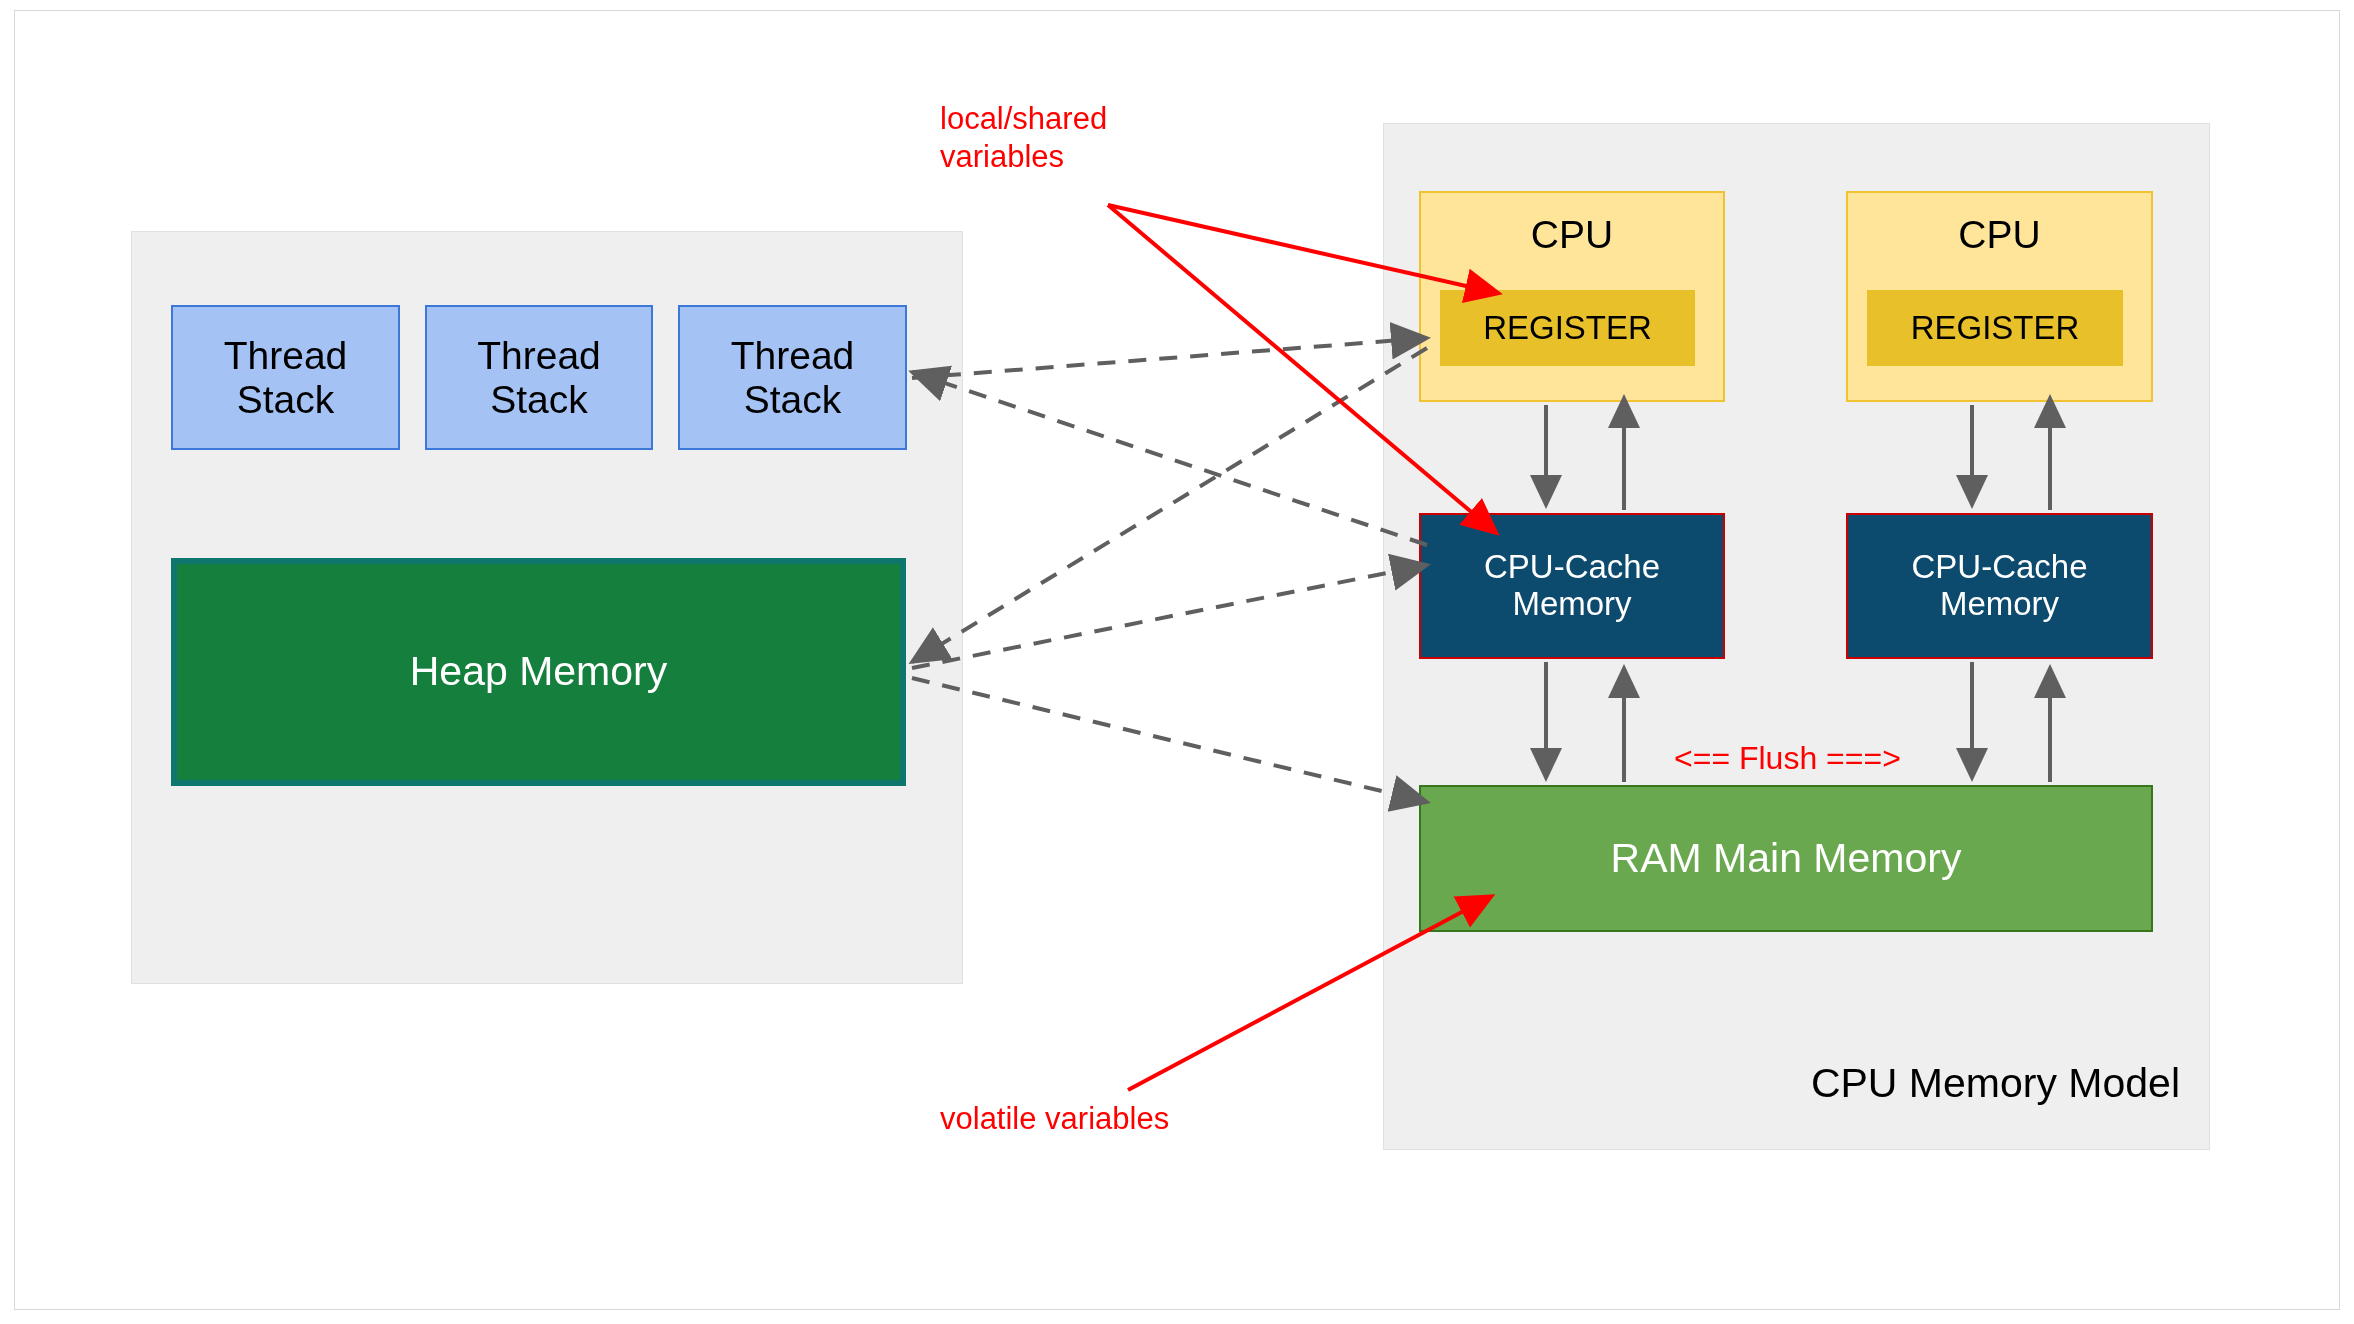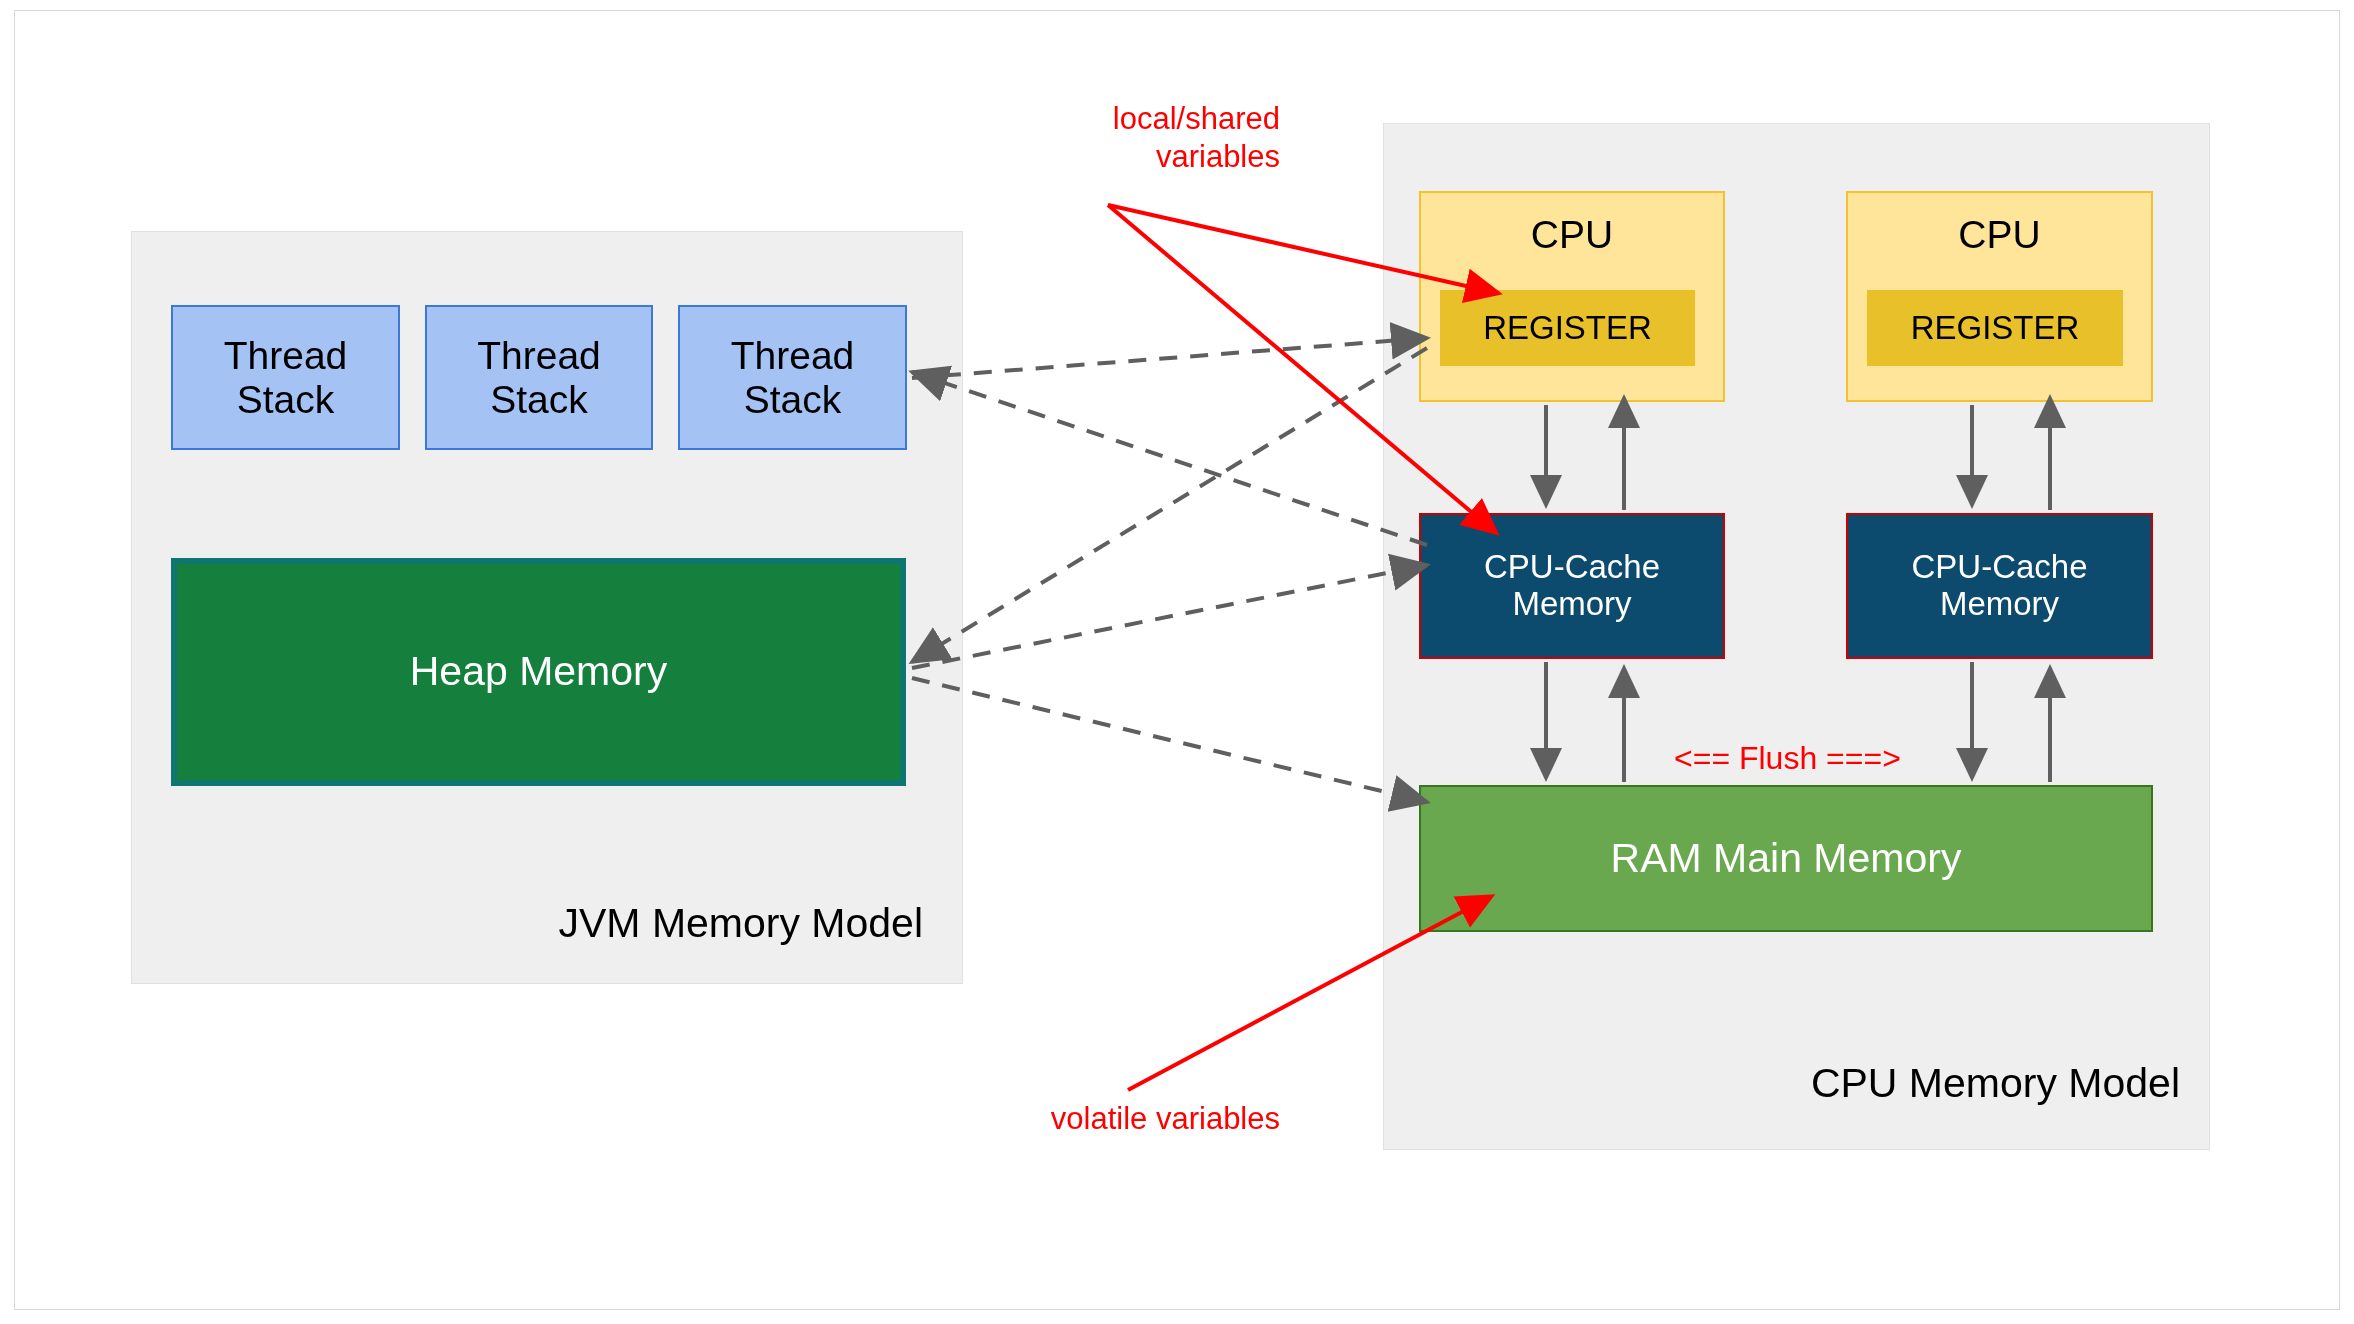--- a/index.html
+++ b/index.html
@@ -85,21 +85,21 @@
     background: #6aa84f;
     border: 2px solid #38761d;
     color: #ffffff;
     font-size: 41px;
   }
   .annotation {
     position: absolute;
     color: #ff0000;
     font-size: 31px;
     white-space: pre-line;
-    text-align: right;
+    text-align: left;
     line-height: 1.22;
   }
   .flush-label {
     position: absolute;
     color: #ff0000;
     font-size: 32px;
     white-space: nowrap;
   }
   svg.overlay {
     position: absolute;
@@ -123,21 +123,20 @@
 Stack</div>
 
   <div class="box thread-stack" style="left:425px; top:305px; width:228px; height:145px;">Thread
 Stack</div>
 
   <div class="box thread-stack" style="left:678px; top:305px; width:229px; height:145px;">Thread
 Stack</div>
 
   <div class="box heap" style="left:171px; top:558px; width:735px; height:228px;">Heap Memory</div>
 
-  <div class="panel-title" style="left:423px; top:900px; width:500px;">JVM Memory Model</div>
 
   <div class="panel" style="left:1383px; top:123px; width:827px; height:1027px;"></div>
 
   <div class="box cpu" style="left:1419px; top:191px; width:306px; height:211px;">CPU</div>
   <div class="box register" style="left:1440px; top:290px; width:255px; height:76px;">REGISTER</div>
 
   <div class="box cpu" style="left:1846px; top:191px; width:307px; height:211px;">CPU</div>
   <div class="box register" style="left:1867px; top:290px; width:256px; height:76px;">REGISTER</div>
 
   <div class="box cache" style="left:1419px; top:513px; width:306px; height:146px;">CPU-Cache

